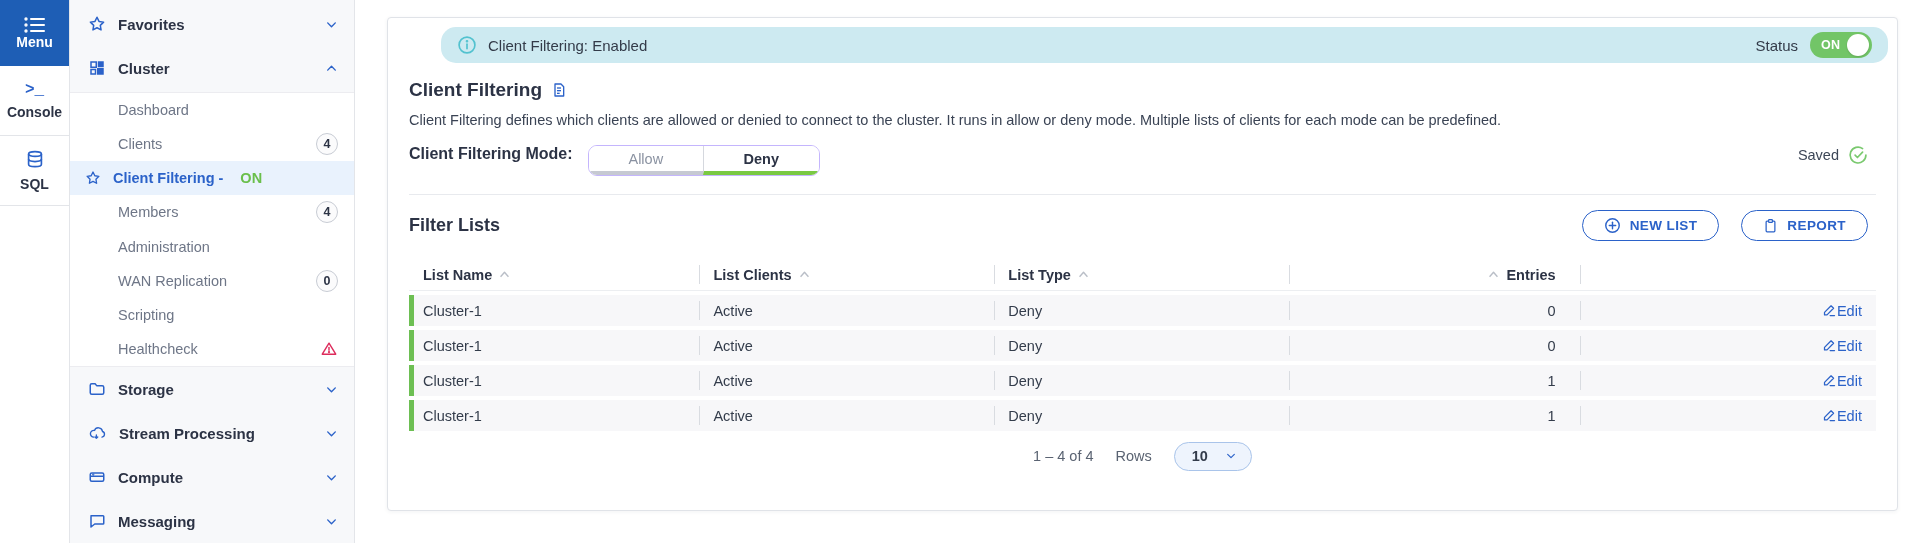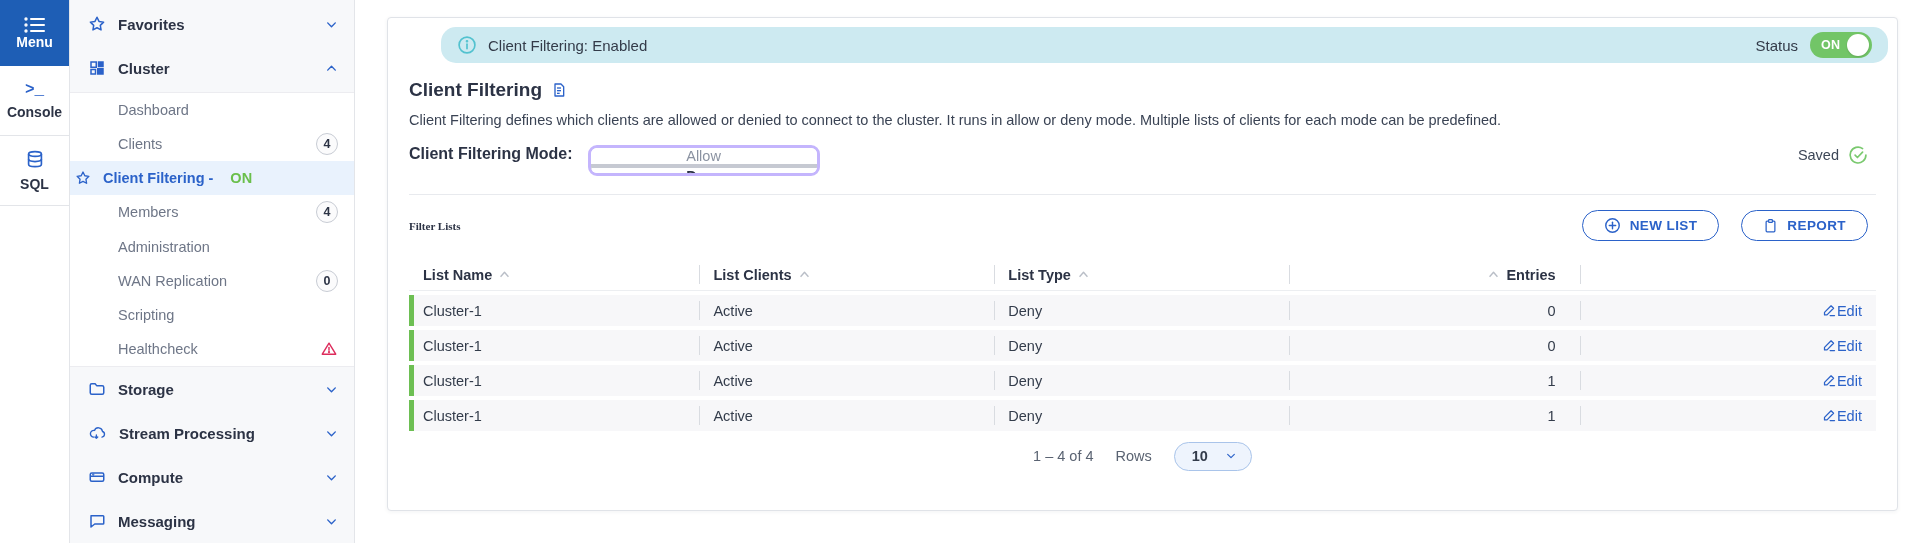--- a/index.html
+++ b/index.html
@@ -20,21 +20,21 @@
   .console-glyph { font-family:"Liberation Mono", monospace; font-size:16px; font-weight:700; color:#2b62c9; }
 
   
   .sidebar { width:285px; flex-shrink:0; border-right:1px solid #e3e5e9; background:#fff; display:flex; flex-direction:column; }
   .side-group-top { background:#f7f8fa; border-bottom:1px solid #ececf0; padding:2px 0; }
   .side-group-bottom { background:#f7f8fa; border-top:1px solid #ececf0; flex:1; padding:0 0; }
   .side-item { height:44px; display:flex; align-items:center; gap:12px; padding:0 16px 0 18px; font-size:15px; font-weight:700; color:#2c3345; cursor:pointer; }
   .side-item .sic { color:#2b62c9; flex-shrink:0; }
   .chev { margin-left:auto; color:#2b62c9; }
   .side-sub { height:35px; display:flex; align-items:center; padding:0 16px 0 48px; font-size:14.5px; color:#6e7687; cursor:pointer; }
-  .side-sub.selected { background:#e9f2fd; color:#2b62c9; font-weight:700; padding-left:5px; gap:12px; }
+  .side-sub.selected { background:#e9f2fd; color:#2b62c9; font-weight:700; padding-left:15px; gap:12px; }
   .side-sub.selected .sic { color:#2b62c9; }
   .status-on { color:#6abf4b; margin-left:5px; font-weight:700; }
   .badge { margin-left:auto; width:22px; height:22px; border:1px solid #c8ccd4; border-radius:50%; background:#fbfbfc; display:flex; align-items:center; justify-content:center; font-size:12.5px; font-weight:700; color:#2c3345; }
   .warn { margin-left:auto; color:#dd2c5c; }
 
   
   .main { flex:1; position:relative; background:#fff; }
   .panel { position:absolute; left:32px; top:17px; right:22px; bottom:32px; background:#fff; border:1px solid #e0e3e8; border-radius:4px; box-shadow:0 1px 4px rgba(40,50,70,.06); padding:9px 9px 0; display:flex; flex-direction:column; }
 
   .banner { height:36px; flex-shrink:0; background:#cdeaf1; border-radius:15px; display:flex; align-items:center; gap:11px; padding:0 16px; font-size:15px; color:#333b49;margin-left:44px; }
@@ -43,30 +43,30 @@
   .toggle { width:62px; height:26px; border-radius:13px; background:#72c567; position:relative; display:flex; align-items:center; padding-left:11px; color:#fff; font-size:12.5px; font-weight:700; cursor:pointer; letter-spacing:.3px; }
   .knob { position:absolute; top:2px; right:3px; width:22px; height:22px; border-radius:50%; background:#fff; box-shadow:0 1px 2px rgba(0,0,0,.15); }
 
   .content { padding:0 12px; display:flex; flex-direction:column; flex:1; }
   .page-title { margin-top:16px; display:flex; align-items:center; gap:9px; font-size:19px; font-weight:700; color:#2c3345; }
   .doc-ic { color:#2b62c9; }
   .desc { margin-top:11px; font-size:14.5px; color:#3a4354; }
 
   .mode-row { margin-top:17px; display:flex; align-items:flex-start; }
   .mode-label { font-size:16px; font-weight:700; color:#2c3345; margin-right:15px; }
-  .segmented { display:flex; width:232px; height:31px; border:3px solid #c4b5fd; border-radius:9px; overflow:hidden; background:#fff;flex-direction:column; }
+  .segmented { display:flex; width:232px; height:31px; border:1px solid #c4b5fd; border-radius:9px; overflow:hidden; background:#fff; }
   .seg { flex:1; display:flex; align-items:center; justify-content:center; font-size:14.5px; color:#8a92a1; border-bottom:4px solid #c6c9d2; cursor:pointer; background:#fff; }
   .seg.sel { color:#2c3345; font-weight:700; border-bottom-color:#7ac943; border-left:1px solid #d5d8de; }
   .saved { margin-left:auto; display:flex; align-items:center; gap:9px; font-size:14.5px; color:#3d4757; padding-right:8px; }
   .saved-ic { color:#7ac96f; }
 
   .divider { border-top:1px solid #e8eaee; margin-top:18px; }
 
   .lists-header { margin-top:15px; display:flex; align-items:center; }
-  .lists-title { font-size:11px; font-weight:700; color:#2c3345;font-family:Liberation Serif, serif; }
+  .lists-title { font-size:18px; font-weight:700; color:#2c3345; }
   .btns { margin-left:auto; display:flex; gap:22px; padding-right:8px; }
   .pill-btn { height:31px; border:1px solid #2b62c9; border-radius:16px; background:#fff; color:#2b62c9; font-size:13.5px; font-weight:600; letter-spacing:.4px; display:flex; align-items:center; gap:9px; padding:0 21px; cursor:pointer; font-family:"Liberation Sans", sans-serif; }
 
   .table { margin-top:18px; }
   .grid-cols { display:grid; grid-template-columns:19.8% 20.1% 20.1% 19.8% 20.2%; }
   .thead { height:32px; align-items:center; border-bottom:1px solid #eceef1; }
   .th { position:relative; height:100%; display:flex; align-items:center; gap:7px; padding-left:14px; font-size:14.5px; font-weight:700; color:#2c3345; cursor:pointer; }
   .th.sep::before, .cell.sep::before { content:''; position:absolute; left:0; top:6px; bottom:6px; width:1px; background:#d9dce1; }
   .th.num { justify-content:flex-end; padding-right:24px; }
   .caret { color:#b9bec7; }

